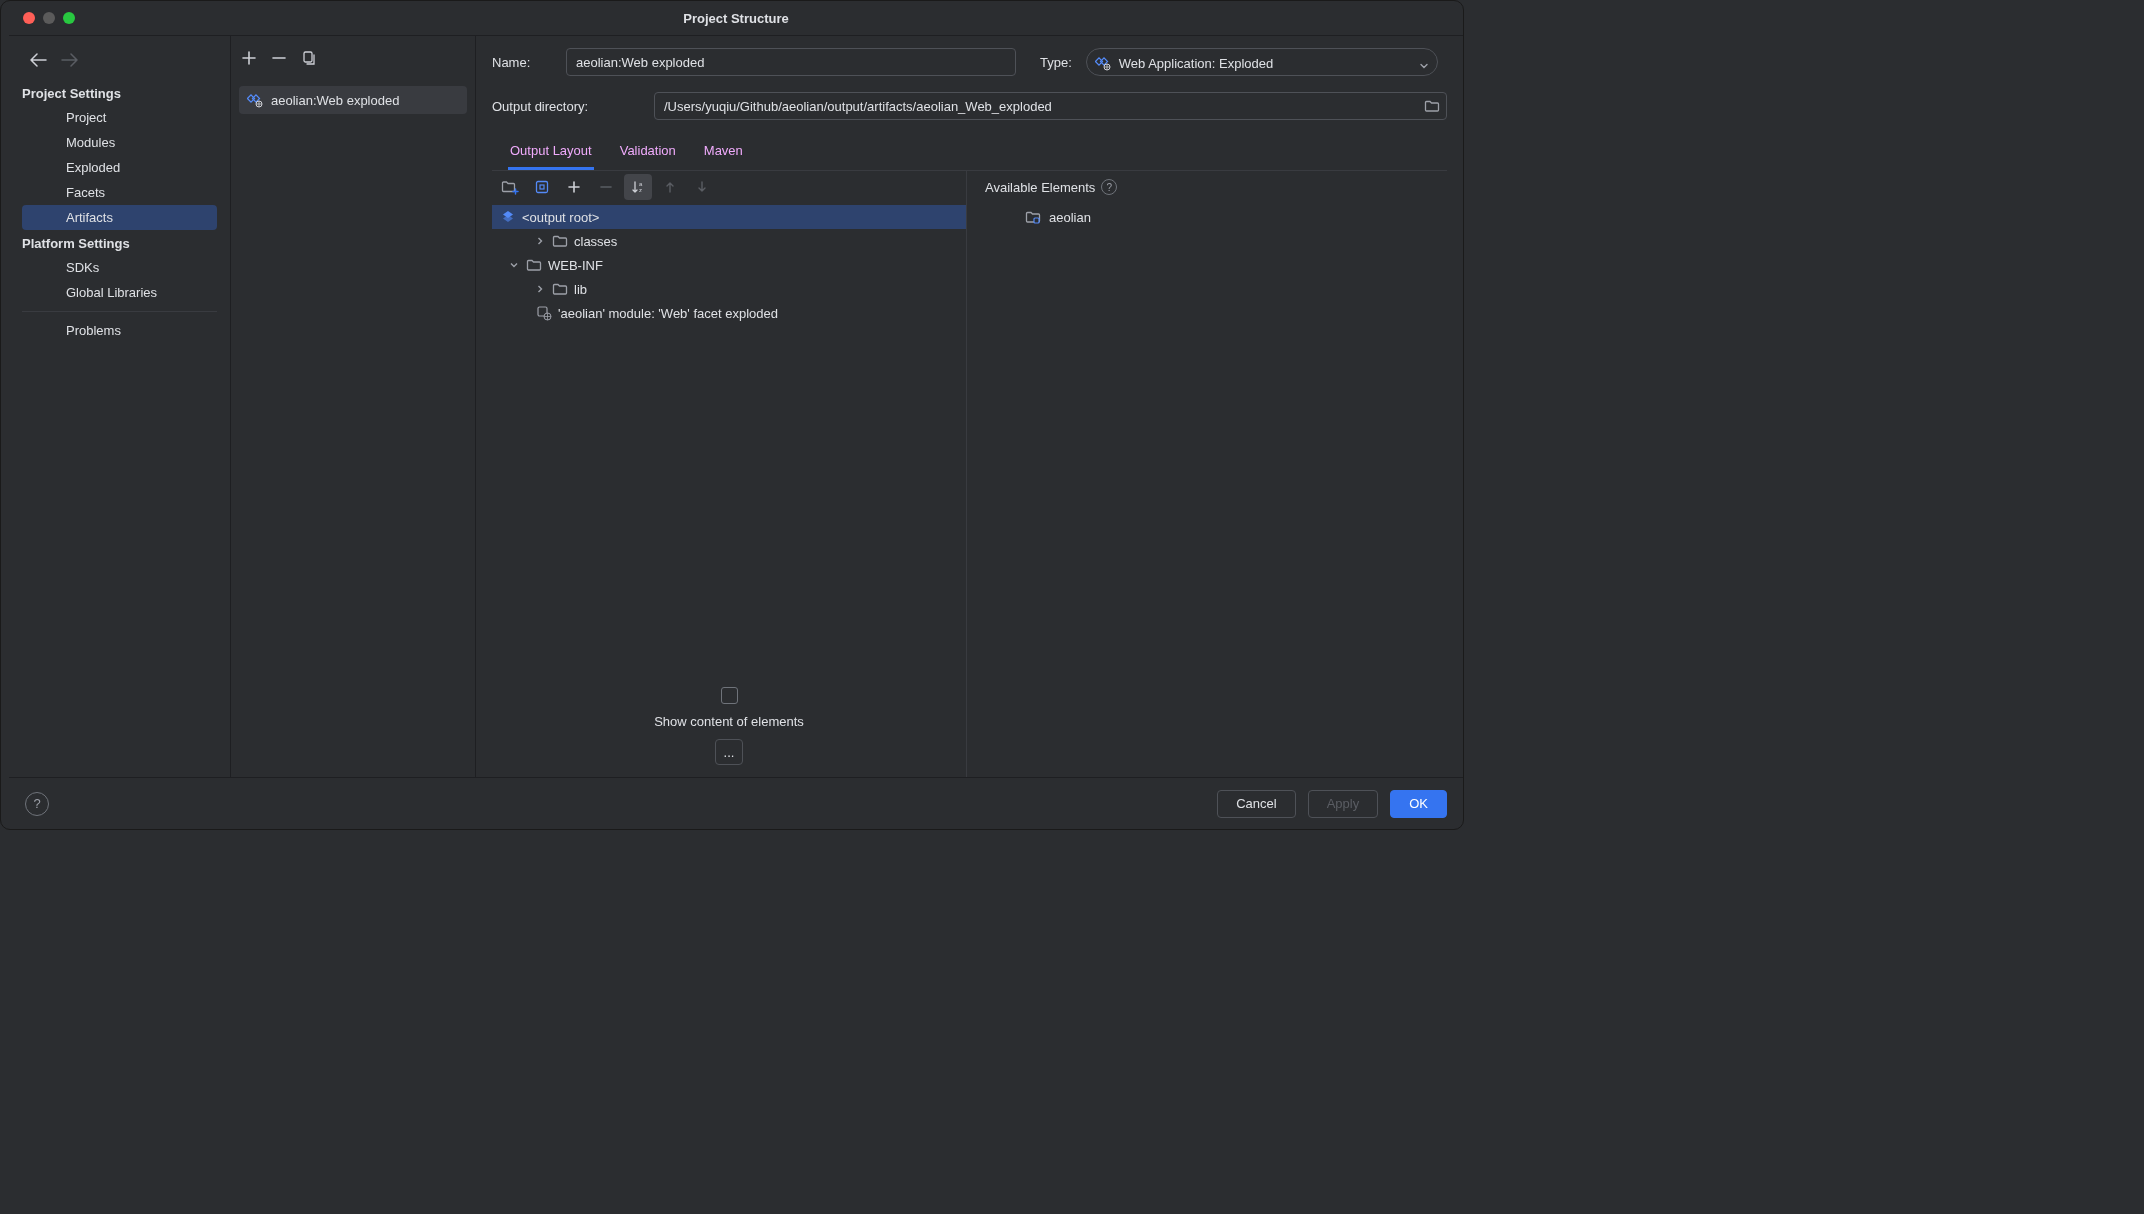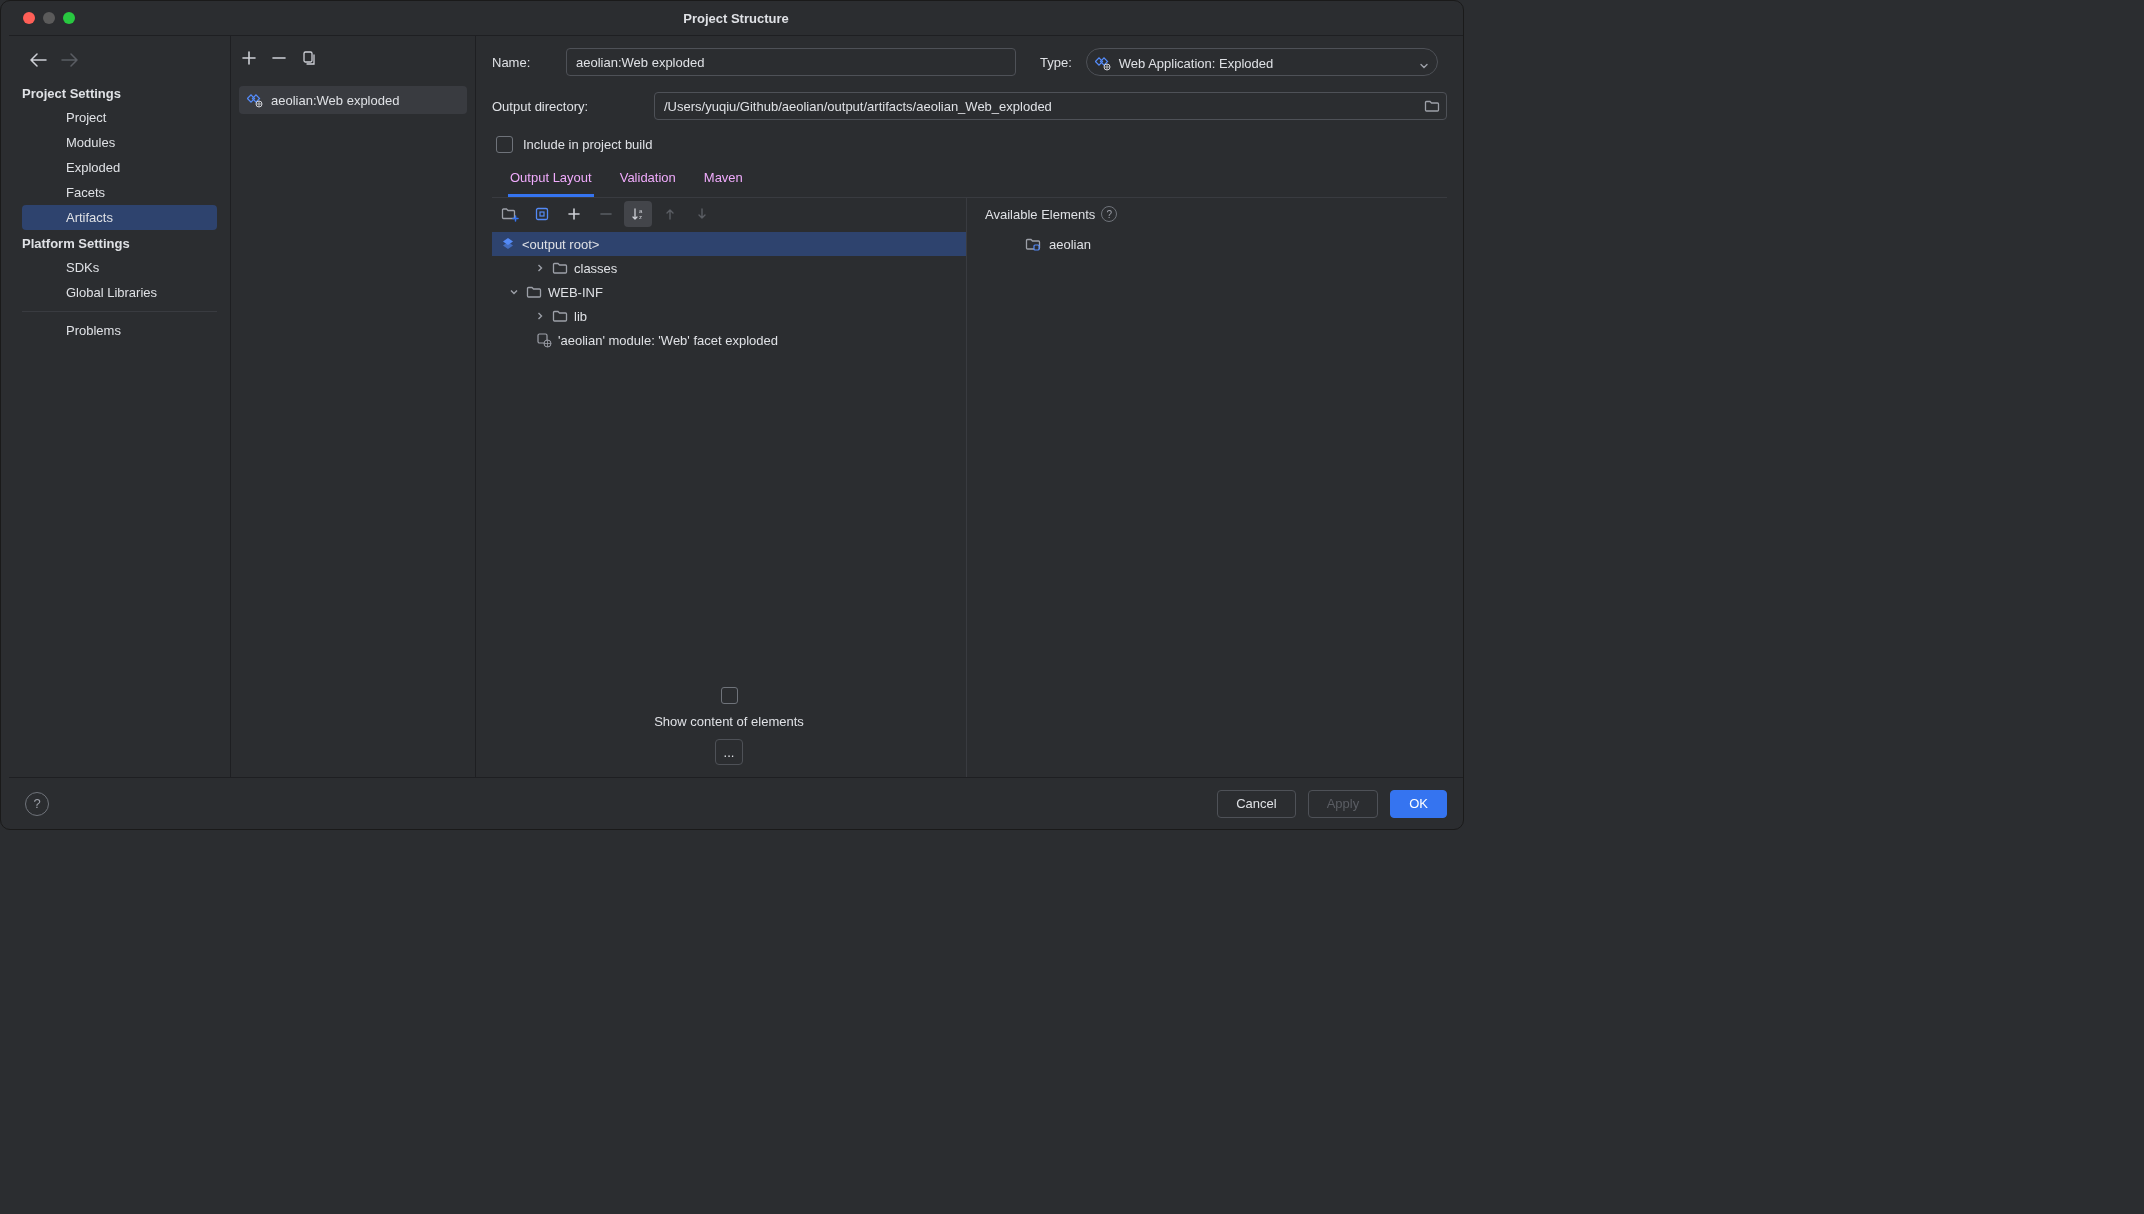--- a/index.html
+++ b/index.html
@@ -168,24 +168,20 @@
         <div class="path-wrap">
           <input value="/Users/yuqiu/Github/aeolian/output/artifacts/aeolian_Web_exploded" style="">
           <span class="folder-icon">
             <svg width="16" height="14" viewBox="0 0 16 14">
                 <path d="M1.5 3.5 a1 1 0 0 1 1-1 h3.5 l1.5 1.5 h6 a1 1 0 0 1 1 1 v6 a1 1 0 0 1 -1 1 h-11 a1 1 0 0 1 -1-1 z" stroke="#9da0a8" stroke-width="1.3" fill="none"></path>
               </svg>
           </span>
         </div>
       </div>
 
-      <div class="checkbox-row">
-        <div class="checkbox"></div>
-        <span>Include in project build</span>
-      </div>
 
       <div class="tabs">
         <div class="tab active">Output Layout</div>
         <div class="tab">Validation</div>
         <div class="tab">Maven</div>
       </div>
 
       <div class="layout-area">
         <div class="tree-panel">
           <div class="tree-toolbar">

